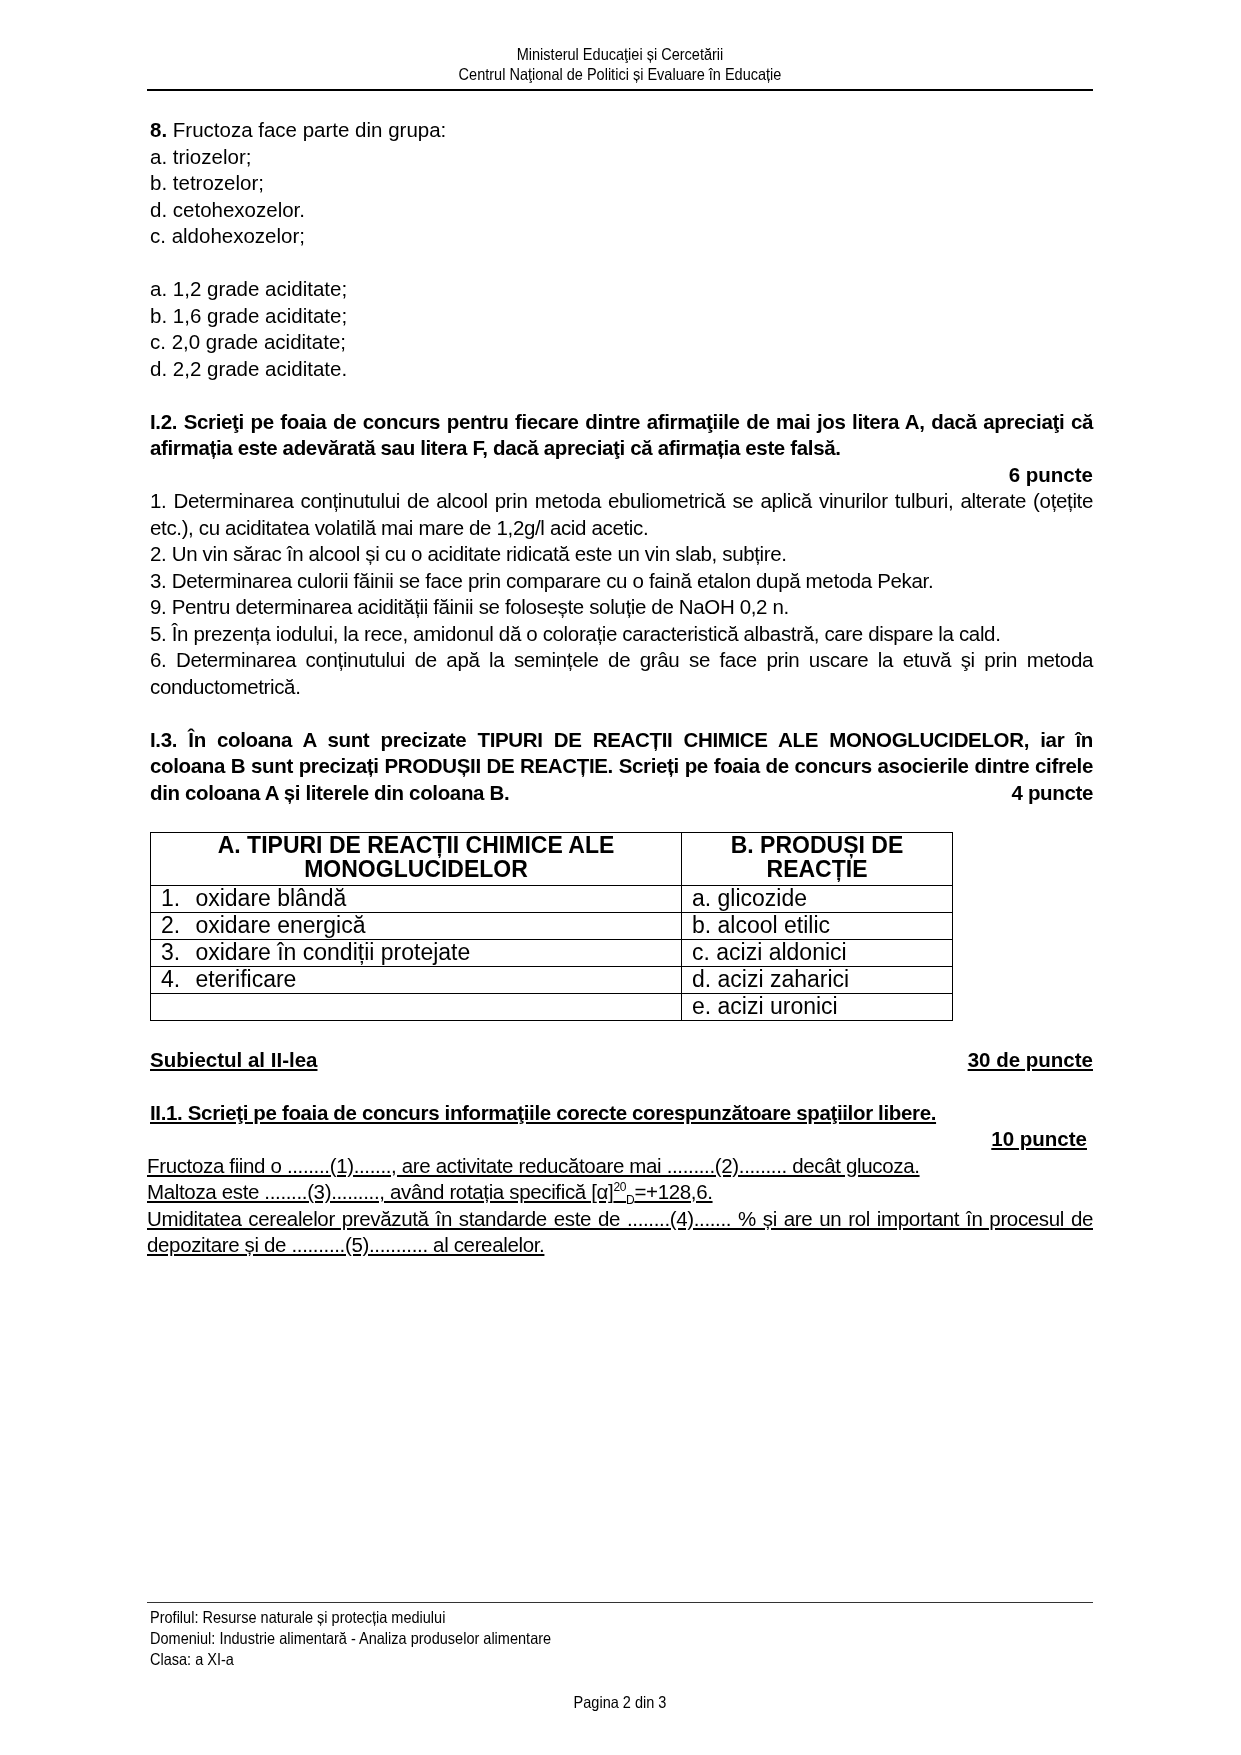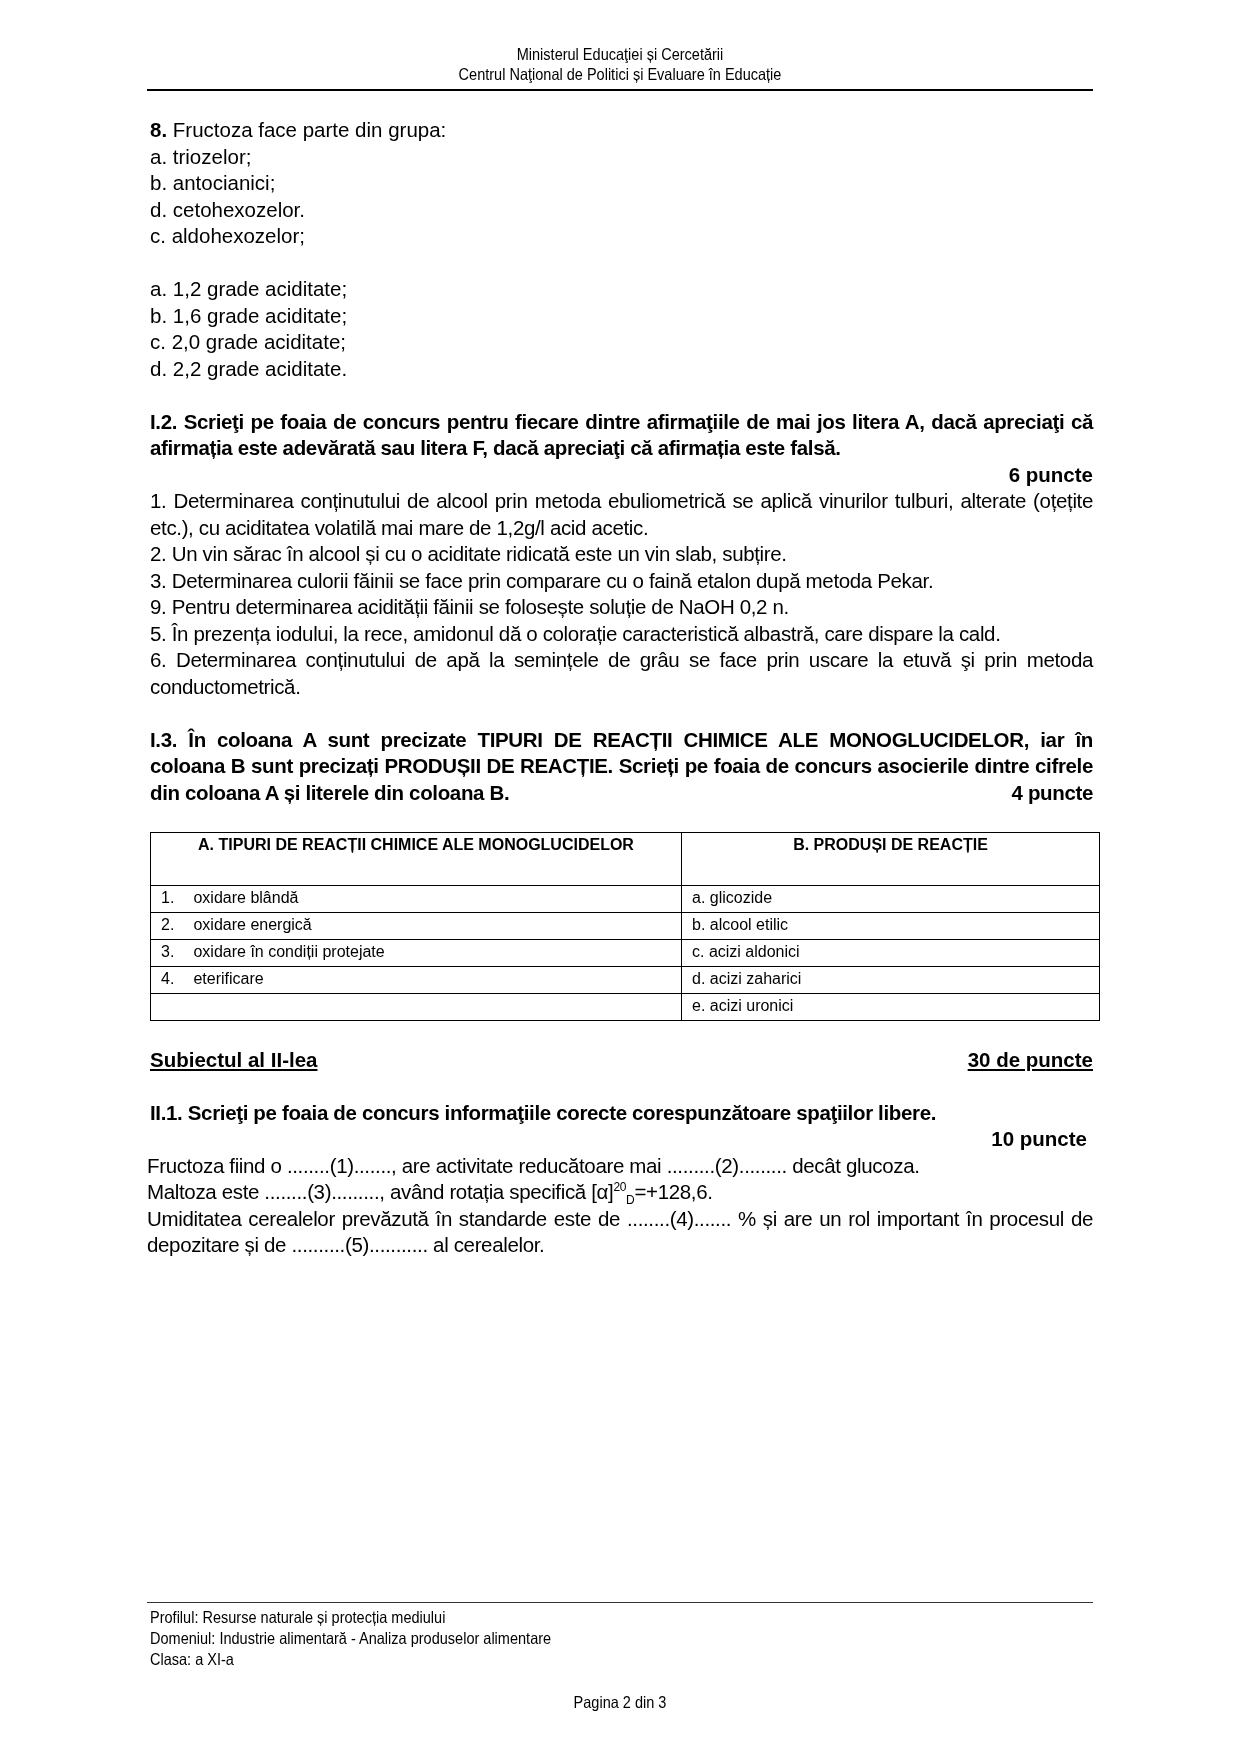--- a/index.html
+++ b/index.html
@@ -22,22 +22,22 @@
   }
   .content p { margin: 0; }
   .q { margin-bottom: 26.5px; }
   .bold { font-weight: bold; }
   .justify { text-align: justify; }
   .right { text-align: right; }
   .condensed { letter-spacing: -0.35px; }
   .inline-points { float: right; }
 
   table.assoc {
-    border-collapse: collapse; width: 950px; margin-left: 0;
-    font-size: 16px; line-height: 24px; margin-top: 26px;
+    border-collapse: collapse; width: 803px; margin-left: 0;
+    font-size: 23px; line-height: 24px; margin-top: 26px;
   }
   table.assoc td, table.assoc th {
     border: 1.5px solid #000; padding: 0 10px; vertical-align: top;
   }
   table.assoc th { font-weight: bold; text-align: center; height: 52px; }
   table.assoc td { height: 26px; }
   table.assoc th.colA { width: 510px; }
   .num { display: inline-block; width: 28px; }
 
   .subject-line {
@@ -65,21 +65,21 @@
   <div>Ministerul Educaţiei și Cercetării</div>
   <div>Centrul Naţional de Politici și Evaluare în Educație</div>
 </div>
 <div class="header-rule"></div>
 
 <div class="content">
 
   <div class="q">
     <p><span class="bold">8.</span><span> Fructoza face parte din grupa:</span></p>
     <p>a. triozelor;</p>
-    <p>b. antocianici;</p>
+    <p>b. tetrozelor;</p>
     <p>d. cetohexozelor.</p>
     <p>c. aldohexozelor;</p>
   </div>
 
 
   <div class="q">
     <p>a. 1,2 grade aciditate;</p>
     <p>b. 1,6 grade aciditate;</p>
     <p>c. 2,0 grade aciditate;</p>
     <p>d. 2,2 grade aciditate.</p>
@@ -130,21 +130,21 @@
       </tr>
     </tbody>
       </table>
   </div>
 
   <div class="subject-line">
     <span>Subiectul al II-lea</span>
     <span>30 de puncte</span>
   </div>
 
-  <div style="margin-top: 26px;">
+  <div style="margin-top: 26px; text-decoration: underline;">
     <p class="bold condensed">II.1. Scrieţi pe foaia de concurs informaţiile corecte corespunzătoare spaţiilor libere.</p>
     <p class="bold right" style="padding-right: 6px;">10 puncte</p>
     <p class="condensed" style="margin-left:-3px;">Fructoza fiind o  ........(1)......., are activitate reducătoare mai  .........(2)......... decât glucoza.</p>
     <p class="condensed" style="margin-left:-3px;"><span>Maltoza este ........(3)........., având rotația specifică [α]</span><sup>20</sup><sub>D</sub><span>=+128,6.</span></p>
     <p class="condensed justify" style="margin-left:-3px;">Umiditatea cerealelor prevăzută în standarde este de ........(4)....... % și are un rol important în procesul de depozitare și de ..........(5)........... al cerealelor.</p>
   </div>
 </div>
 
 <div class="footer-rule"></div>
 <div class="footer">

